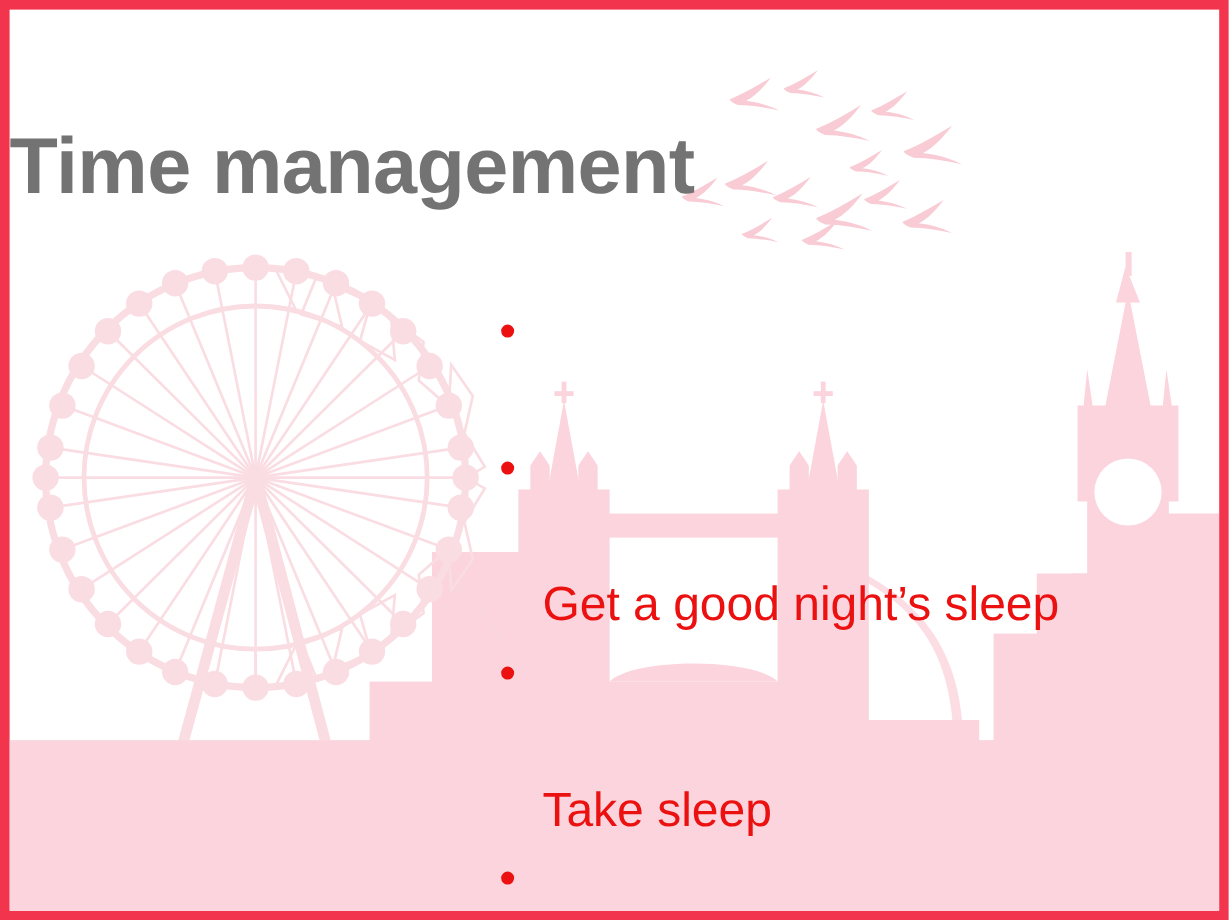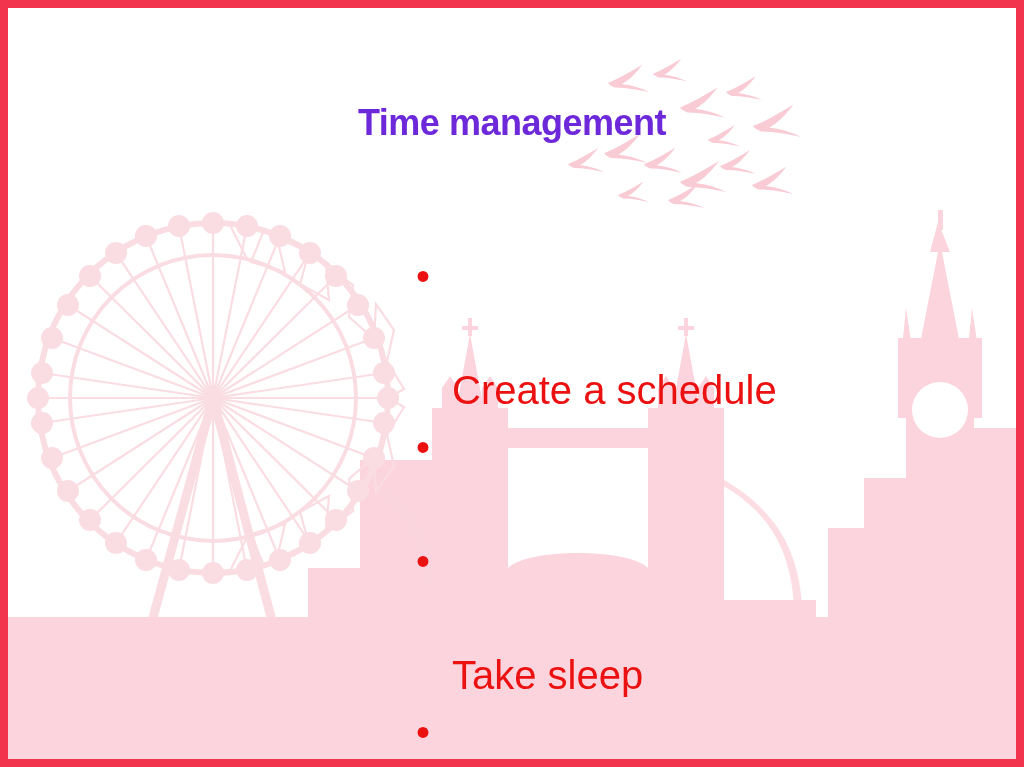--- a/index.html
+++ b/index.html
@@ -25,24 +25,24 @@
   
   .content{
     position:absolute;
     left:0;top:0;right:0;bottom:0;
   }
 
   .slide-title{
     position:absolute;
     left:0;right:0;
     top:96px;
-    text-align:center;
-    font-size:36px;
+    text-align:left;
+    font-size:66px;
     font-weight:bold;
-    color:#6d28d9;
+    color:#737373;
     letter-spacing:-0.5px;
     line-height:1.05;
     white-space:nowrap;
   }
 
   .bullet-list{
     position:absolute;
     left:400px;
     top:240px;
     width:560px;
@@ -255,24 +255,24 @@
     </svg>
   </div>
 
   <div class="content">
 
     <div class="slide-title">Time management</div>
 
     <ul class="bullet-list">
       <li class="bullet-item">
         <span class="dot">•</span>
-        <span>Create a schedule</span>
-      </li>
-      <li class="bullet-item">
-        <span class="dot">•</span>
+      </li>
+      <li class="bullet-item">
+        <span class="dot">•</span>
+        <span>Get a good night’s sleep</span>
       </li>
       <li class="bullet-item">
         <span class="dot">•</span>
         <span>Take sleep</span>
       </li>
       <li class="bullet-item">
         <span class="dot">•</span>
         
       </li>
 

